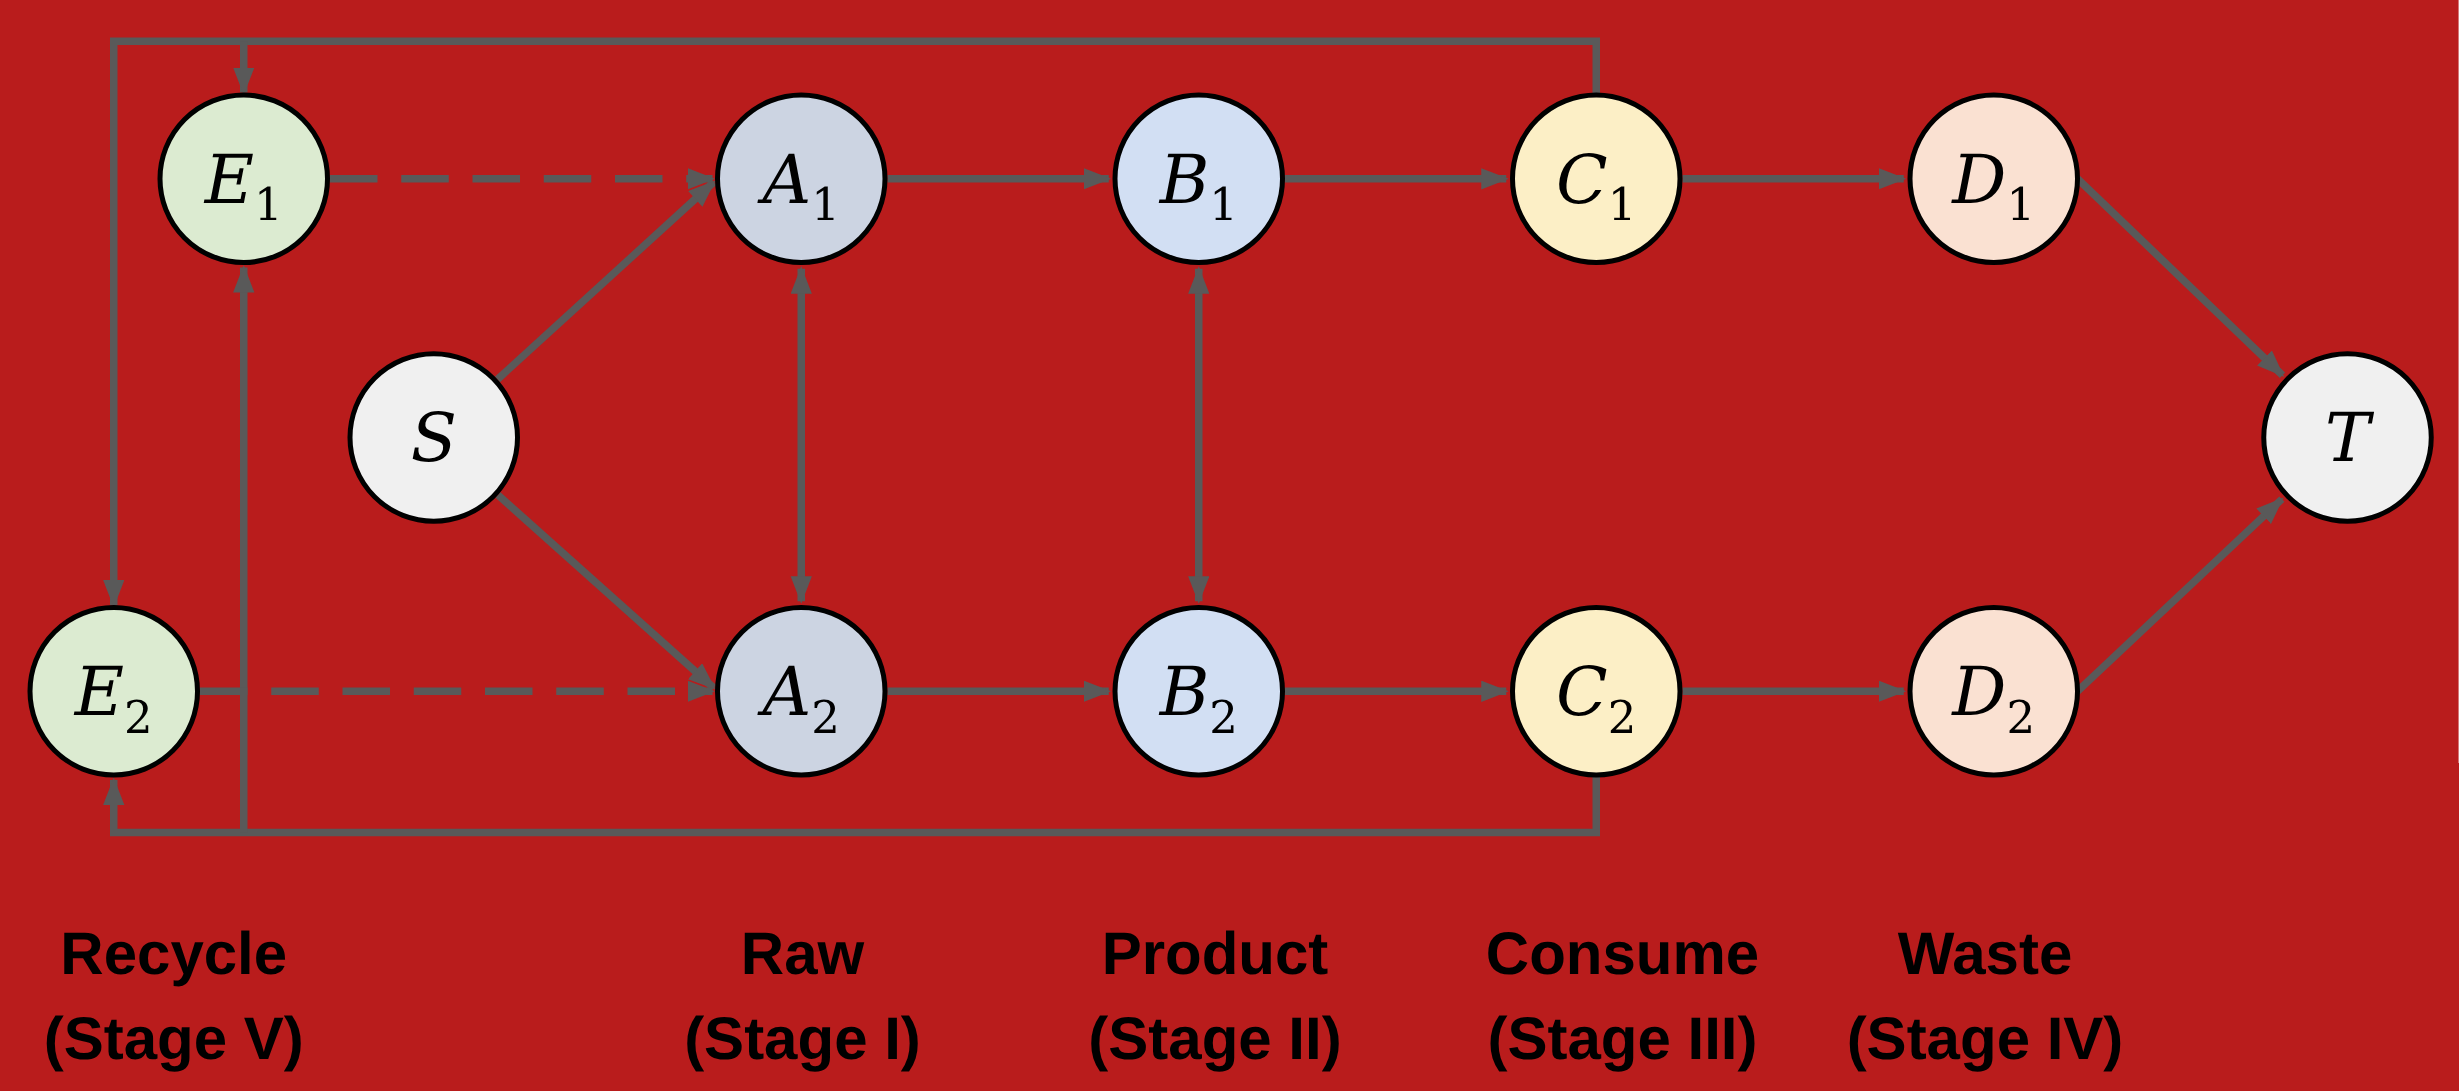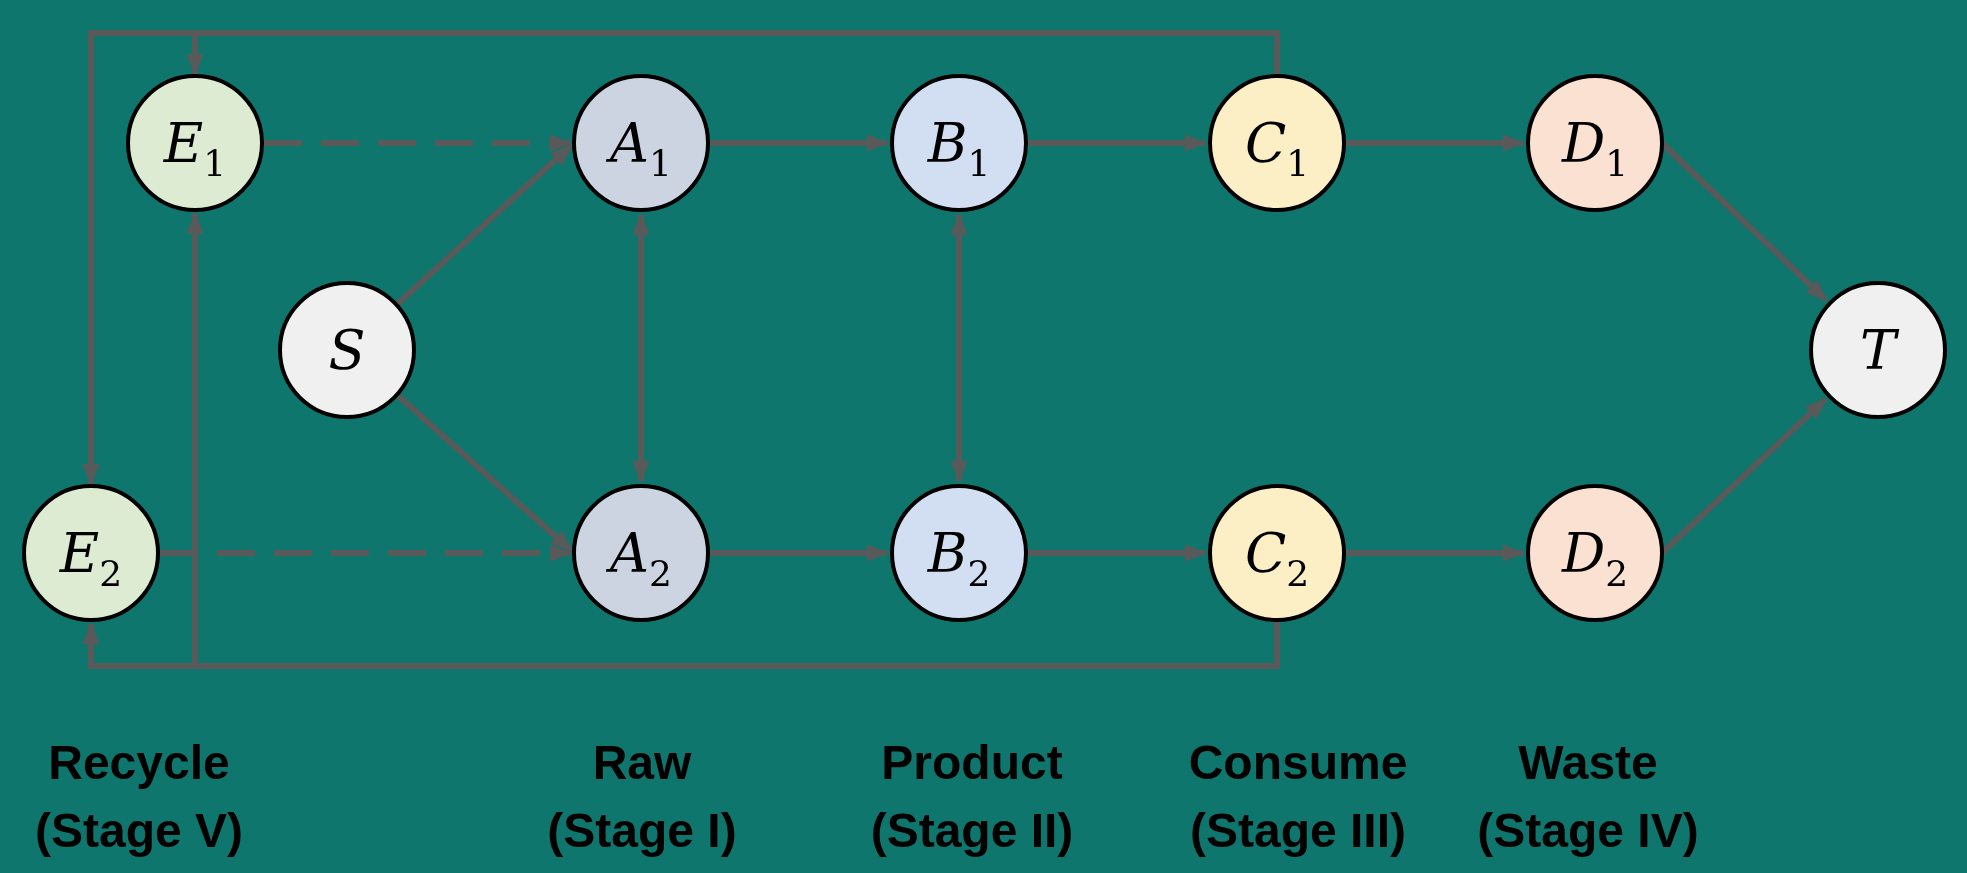--- a/index.html
+++ b/index.html
@@ -1,16 +1,16 @@
 <!DOCTYPE html>
 <html style="--edge: #595959; --nodeborder: #000000; --text: #000000;"><head>
 <meta charset="utf-8">
 <style>
   html,body{margin:0;padding:0;background:#ffffff;}
-  .page{width:1967px;height:873px;position:relative;background:#0f766e;overflow:hidden;}
+  .page{width:1967px;height:873px;position:relative;background:#b91c1c;overflow:hidden;}
   svg{display:block;}
   .edge{stroke:var(--edge,#595959);stroke-width:6;fill:none;}
   .edge.dashed{stroke-dasharray:38 19;}
   .node-circle{stroke:var(--nodeborder,#000);stroke-width:4;}
   .node-label{font-family:"DejaVu Serif","Liberation Serif",serif;font-style:italic;font-size:54px;fill:var(--text,#000);}
   .node-sub{font-style:normal;font-size:36px;}
   .stage-label{font-family:"Liberation Sans","DejaVu Sans",sans-serif;font-weight:700;font-size:48px;fill:var(--text,#000);}
 </style>
 </head>
 <body>

